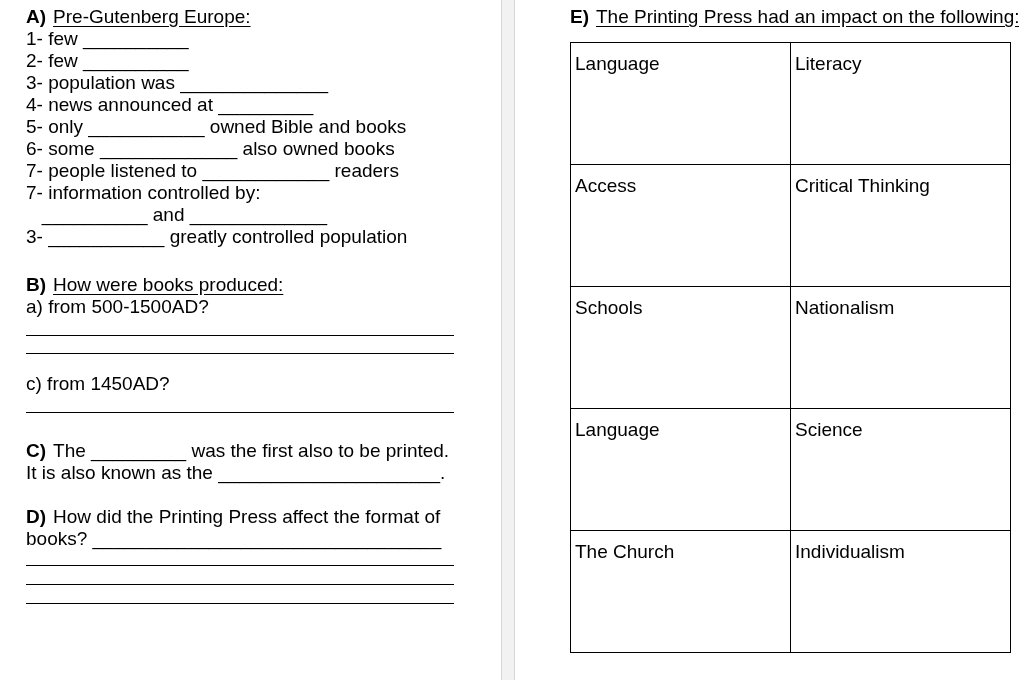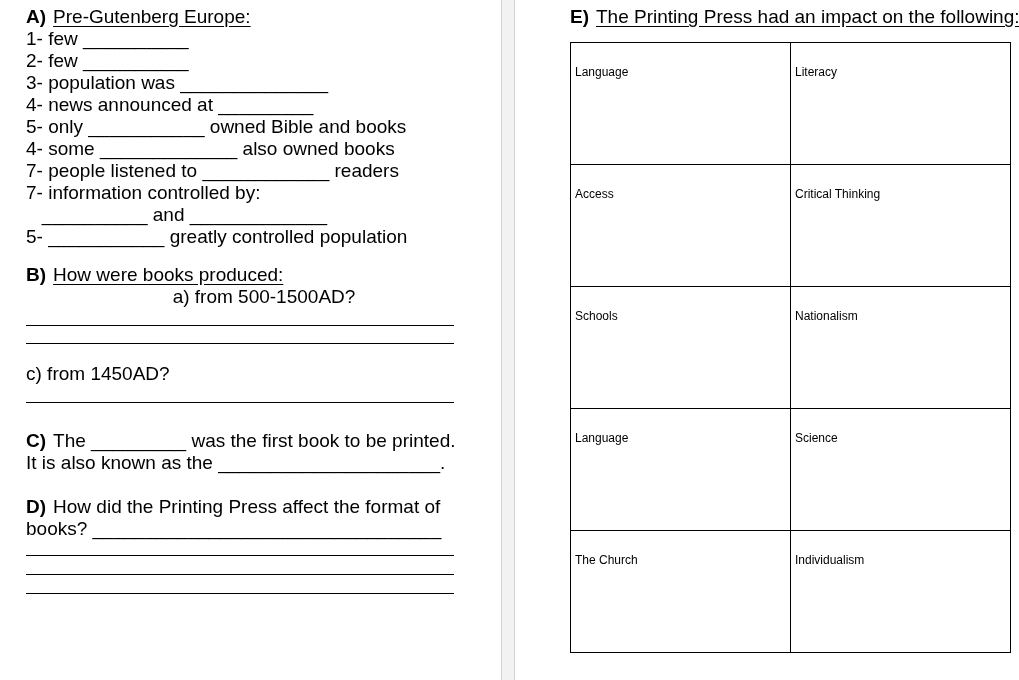--- a/index.html
+++ b/index.html
@@ -36,65 +36,65 @@
     white-space: pre; letter-spacing: 0;
   }
   .lbl { font-weight: bold; margin-right: 7px; }
   .u { text-decoration: underline; text-underline-offset: 3px; }
 
   .rule {
     width: 428px; height: 0;
     border-bottom: 1.6px solid var(--rule_color);
   }
 
-  .section-b { margin-top: 16px; }
+  .section-b { margin-top: 26px; }
   .question-block .rule { margin-top: 17px; }
   .question-block .q-line { margin-top: 19px; }
-  .question-block:first-of-type .q-line { margin-top: 0; text-align: center; }
+  .question-block:first-of-type .q-line { margin-top: 0; }
 
   .section-c { margin-top: 27px; }
   .section-d { margin-top: 22px; }
   .answer-rules .rule { margin-top: 18px; }
   .answer-rules .rule:first-child { margin-top: 15px; }
 
   table.impact {
     border-collapse: collapse;
     margin-top: 14px;
     table-layout: fixed;
     width: 441px;
   }
   table.impact td {
     border: 1.6px solid var(--table_border);
     width: 220px; height: 122px;
     vertical-align: top;
-    padding: 17px 4px;
-    font-size: 12px; line-height: 24px;
+    padding: 9px 4px;
+    font-size: 19px; line-height: 24px;
   }
 </style>
 </head>
 <body>
 
 <div class="stage">
 
   <div class="page page-left">
 
     <div>
       <div class="line"><span class="lbl">A)</span><span class="u">Pre-Gutenberg Europe:</span></div>
       <div>
 
       <div class="line">1- few __________</div>
           <div class="line">2- few __________</div>
           <div class="line">3- population was ______________</div>
           <div class="line">4- news announced at _________</div>
           <div class="line">5- only ___________ owned Bible and books</div>
-          <div class="line">4- some _____________ also owned books</div>
+          <div class="line">6- some _____________ also owned books</div>
           <div class="line">7- people listened to ____________ readers</div>
           <div class="line">7- information controlled by:</div>
           <div class="line">   __________ and _____________</div>
-          <div class="line">5- ___________ greatly controlled population</div>
+          <div class="line">3- ___________ greatly controlled population</div>
         </div>
     </div>
 
     <div class="section-b">
       <div class="line"><span class="lbl">B)</span><span class="u">How were books produced:</span></div>
       <div>
 
       <div class="question-block">
           <div class="line q-line">a) from 500-1500AD?</div>
           <div class="rule"></div>
@@ -103,21 +103,21 @@
           <div class="rule"></div>
         </div>
           <div class="question-block">
           <div class="line q-line">c) from 1450AD?</div>
           <div class="rule"></div>
         </div>
         </div>
     </div>
 
     <div class="section-c">
-      <div class="line"><span class="lbl">C)</span><span>The _________ was the first book to be printed.</span></div>
+      <div class="line"><span class="lbl">C)</span><span>The _________ was the first also to be printed.</span></div>
       <div class="line">It is also known as the _____________________.</div>
     </div>
 
     <div class="section-d">
       <div class="line"><span class="lbl">D)</span><span>How did the Printing Press affect the format of</span></div>
       <div class="line">books? _________________________________</div>
       <div class="answer-rules">
 
       <div class="rule"></div>
           <div class="rule"></div>

